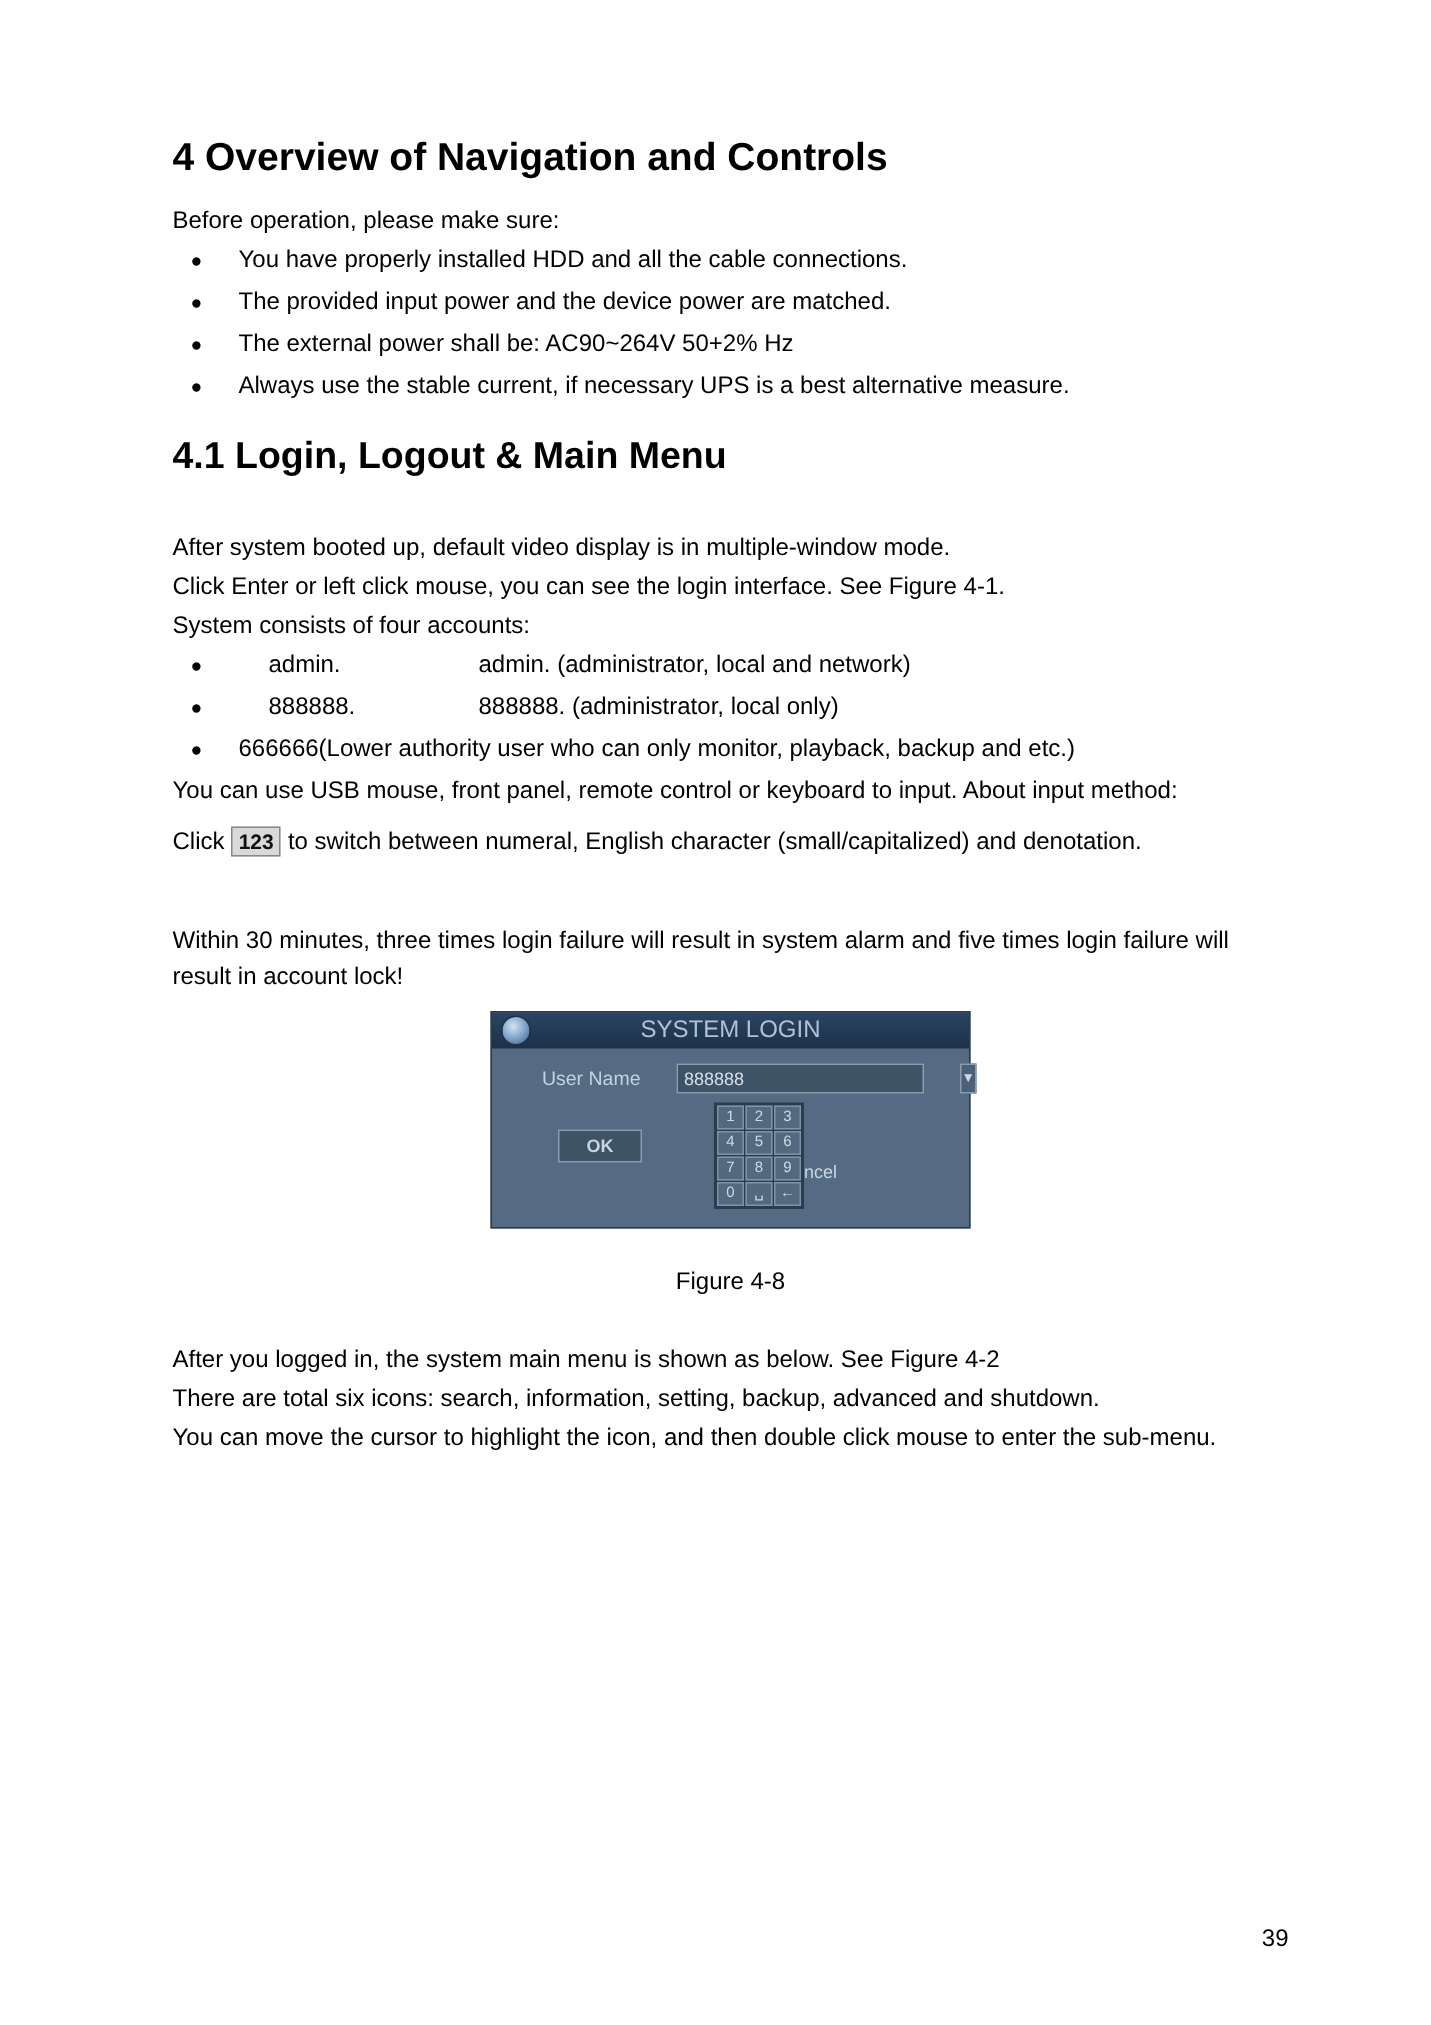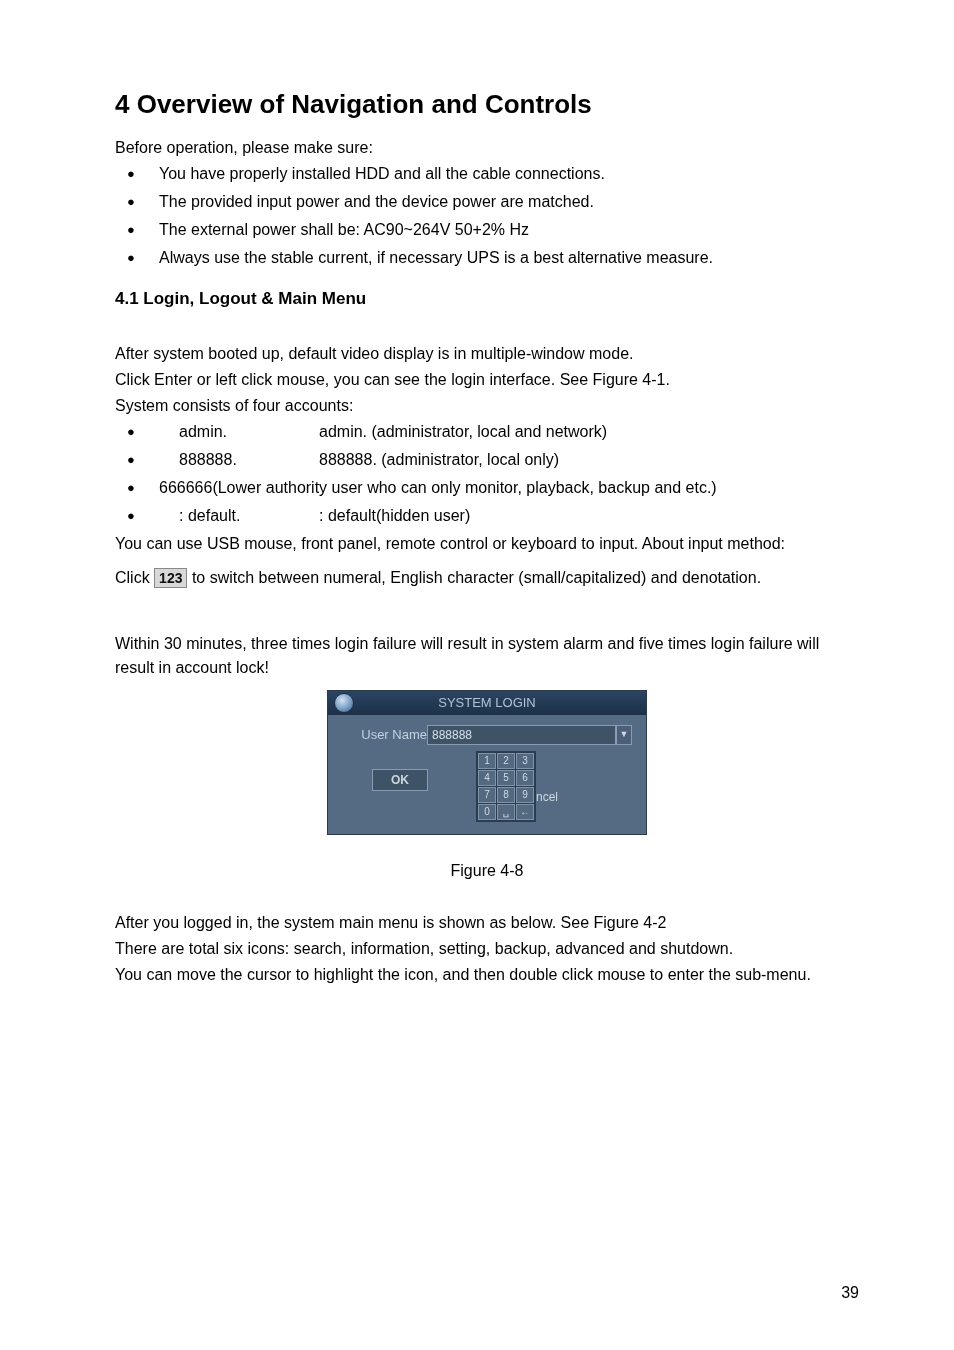--- a/index.html
+++ b/index.html
@@ -17,21 +17,21 @@
       padding: 85px 95px 40px 115px;
       position: relative;
       line-height: 1.5;
     }
     h1 {
       font-size: 26px;
       font-weight: bold;
       margin-bottom: 12px;
     }
     h2 {
-      font-size: 17px;
+      font-size: 25px;
       font-weight: bold;
       margin-top: 16px;
       margin-bottom: 30px;
     }
     .intro {
       margin-bottom: 2px;
     }
     ul.bullets {
       list-style: none;
       padding-left: 22px;
@@ -100,21 +100,21 @@
       background: #556b84;
       border: 1px solid #2c3a4a;
       color: #cad8e6;
       font-size: 13px;
     }
     .login-title {
       background: linear-gradient(#2a4562, #1d3048);
       color: #b1c2d6;
       text-align: center;
       padding: 3px 0;
-      font-size: 13px;
+      font-size: 16px;
       position: relative;
       height: 24px;
       display: flex;
       align-items: center;
       justify-content: center;
     }
     .login-logo {
       position: absolute;
       left: 6px;
       top: 2px;
@@ -124,21 +124,21 @@
       background: radial-gradient(circle at 40% 35%, #d5e2f0, #7fa3c9 50%, #3a5a7f);
       border: 1px solid #1d3048;
     }
     .login-body {
       padding: 10px 14px 12px 14px;
     }
     .login-row {
       display: flex;
       align-items: center;
       margin-bottom: 6px;
-      gap: 0;
+      gap: 24px;
     }
     .login-label {
       flex: 0 0 85px;
       text-align: right;
       color: #c2d1e0;
     }
     .login-input {
       flex: 1;
       background: #3f5366;
       border: 1px solid #8a9db0;
@@ -263,26 +263,20 @@
   </li>
   <li>
     <div class="acc-row">
       <span class="acc-user">888888.</span>
       <span class="acc-desc">888888. (administrator, local only)</span>
     </div>
   </li>
   <li>
     <div class="acc-row">
       <span class="acc-desc">666666(Lower authority user who can only monitor, playback, backup and etc.)</span>
-    </div>
-  </li>
-  <li>
-    <div class="acc-row">
-      <span class="acc-user">: default.</span>
-      <span class="acc-desc">: default(hidden user)</span>
     </div>
   </li>
 </ul>
 
 <p class="para">You can use USB mouse, front panel, remote control or keyboard to input. About input method:</p>
 
 <div class="spacer-sm"></div>
 
 <p class="para">
   <span>Click </span>

